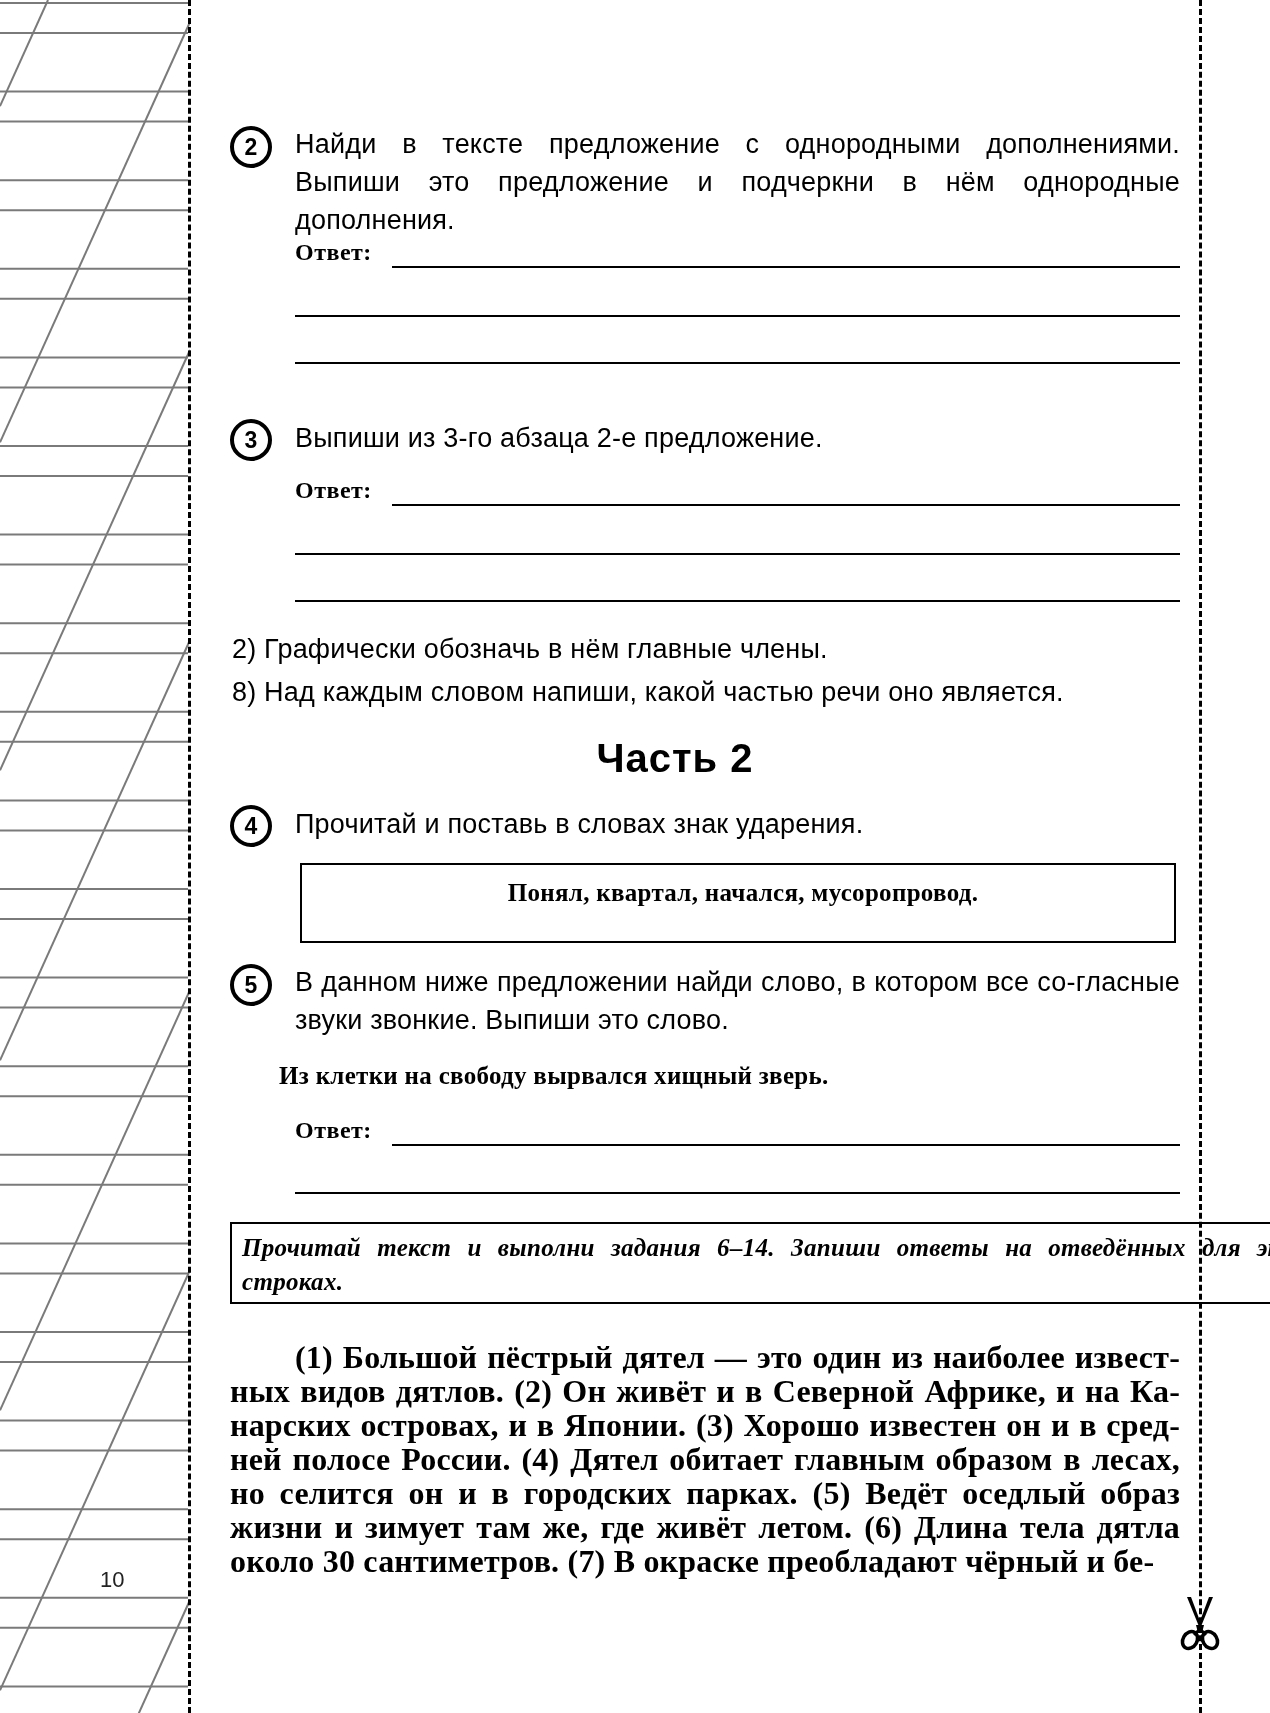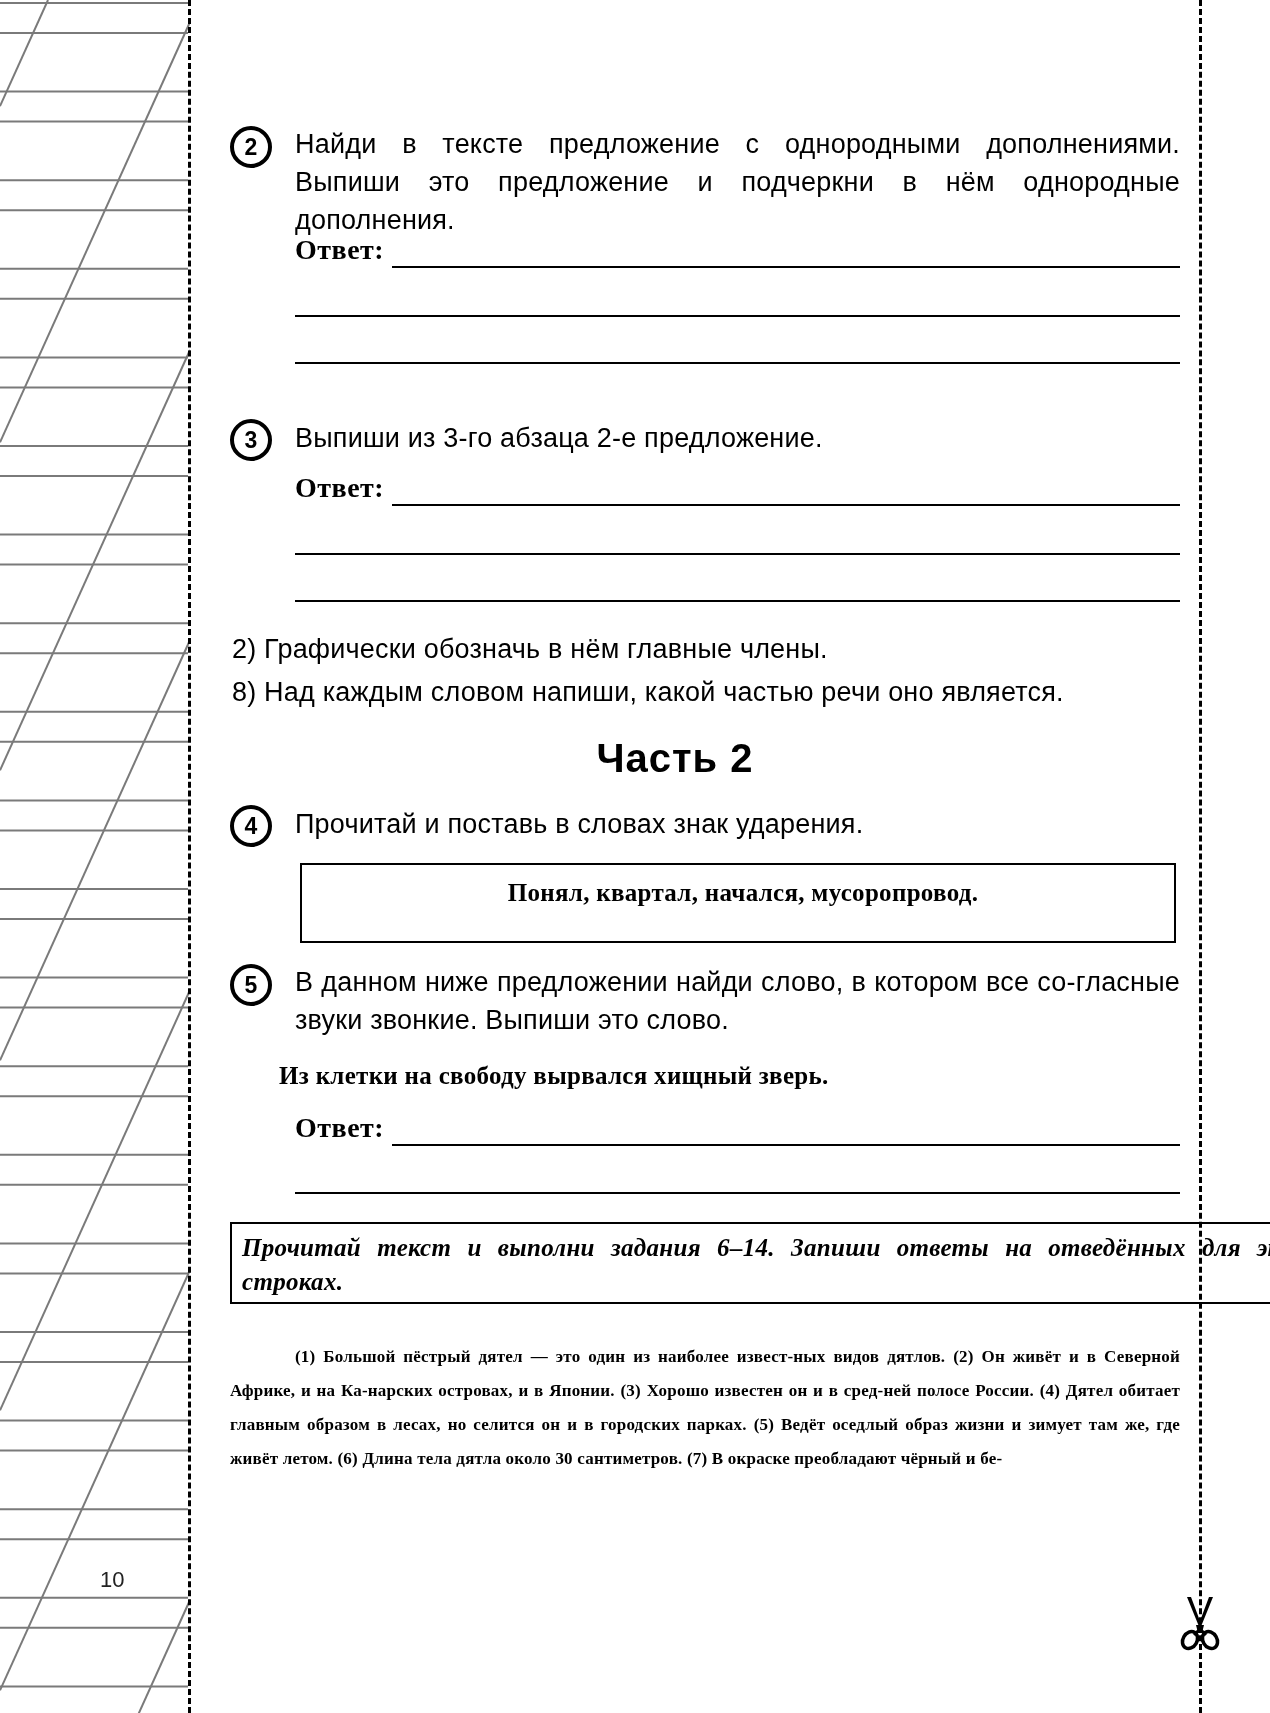--- a/index.html
+++ b/index.html
@@ -11,31 +11,31 @@
   .page-number { position: absolute; left: 100px; top: 1567px; font-family: Liberation Sans, sans-serif; font-size: 22px; color: #222; }
   .content { position: absolute; left: 230px; top: 0; width: 950px; }
   .sans { font-family: "Liberation Sans", sans-serif; font-size: 27px; line-height: 38px; letter-spacing: 0.2px; }
   .task { position: absolute; left: 0; width: 950px; }
   .task-num {
     position: absolute; left: 0; width: 34px; height: 34px; border: 4px solid #000; border-radius: 50%;
     font-family: "Liberation Sans", sans-serif; font-weight: bold; font-size: 23px; line-height: 34px; text-align: center;
   }
   .task-text { position: absolute; left: 65px; width: 885px; text-align: justify; text-align-last: left; }
   .answer-row { position: absolute; left: 65px; width: 885px; height: 30px; }
-  .answer-label { position: absolute; left: 0; bottom: 2px; font-family: "Liberation Serif", serif; font-size: 28px; font-weight: bold; letter-spacing: 0.5px; }
+  .answer-label { position: absolute; left: 0; bottom: 2px; font-family: "Liberation Serif", serif; font-size: 24px; font-weight: bold; letter-spacing: 0.5px; }
   .answer-line { position: absolute; bottom: 0; right: 0; border-bottom: 2px solid #000; height: 0; }
   .full-line { position: absolute; left: 65px; width: 885px; border-bottom: 2px solid #000; height: 0; }
   .subitem { position: absolute; left: 0; width: 950px; }
   .part-title { position: absolute; left: 0; width: 950px; text-align: center; font-family: "Liberation Sans", sans-serif; font-weight: bold; font-size: 40px; letter-spacing: 1px; }
   .word-box { position: absolute; left: 70px; width: 876px; height: 80px; border: 2px solid #000; box-sizing: border-box; }
   .word-box span { position: absolute; left: 0; right: 0; top: 14px; text-align: center; padding-left: 10px; font-family: "Liberation Serif", serif; font-size: 25px; font-weight: bold; letter-spacing: 0.3px; }
   .sentence { position: absolute; left: 49px; font-family: "Liberation Serif", serif; font-weight: bold; font-size: 25px; letter-spacing: 0.3px; }
   .instruction-box { position: absolute; left: 0; width: 1104px; height: 82px; border: 2px solid #000; box-sizing: border-box; padding: 7px 10px; }
   .instruction-box span { font-family: "Liberation Serif", serif; font-style: italic; font-weight: bold; font-size: 25px; line-height: 34px; display: block; text-align: justify; text-align-last: left; letter-spacing: 0.3px; }
-  .reading-text { position: absolute; left: 0; width: 950px; font-family: "Liberation Serif", serif; font-weight: bold; font-size: 17px; line-height: 34px; text-align: justify; letter-spacing: 0.2px; }
+  .reading-text { position: absolute; left: 0; width: 950px; font-family: "Liberation Serif", serif; font-weight: bold; font-size: 32px; line-height: 34px; text-align: justify; letter-spacing: 0.2px; }
   .reading-text p { margin: 0; text-indent: 65px; }
   .scissors { position: absolute; left: 1178px; top: 1595px; width: 44px; height: 60px; }
 </style>
 </head>
 <body>
 
 <svg class="margin-svg" viewBox="0 0 200 1713" preserveAspectRatio="none">
   <g id="ruling" stroke="#7a7a7a" stroke-width="2" fill="none">
       <line x1="0" x2="188" y1="3" y2="3"></line>
       <line x1="0" x2="188" y1="33" y2="33"></line>

